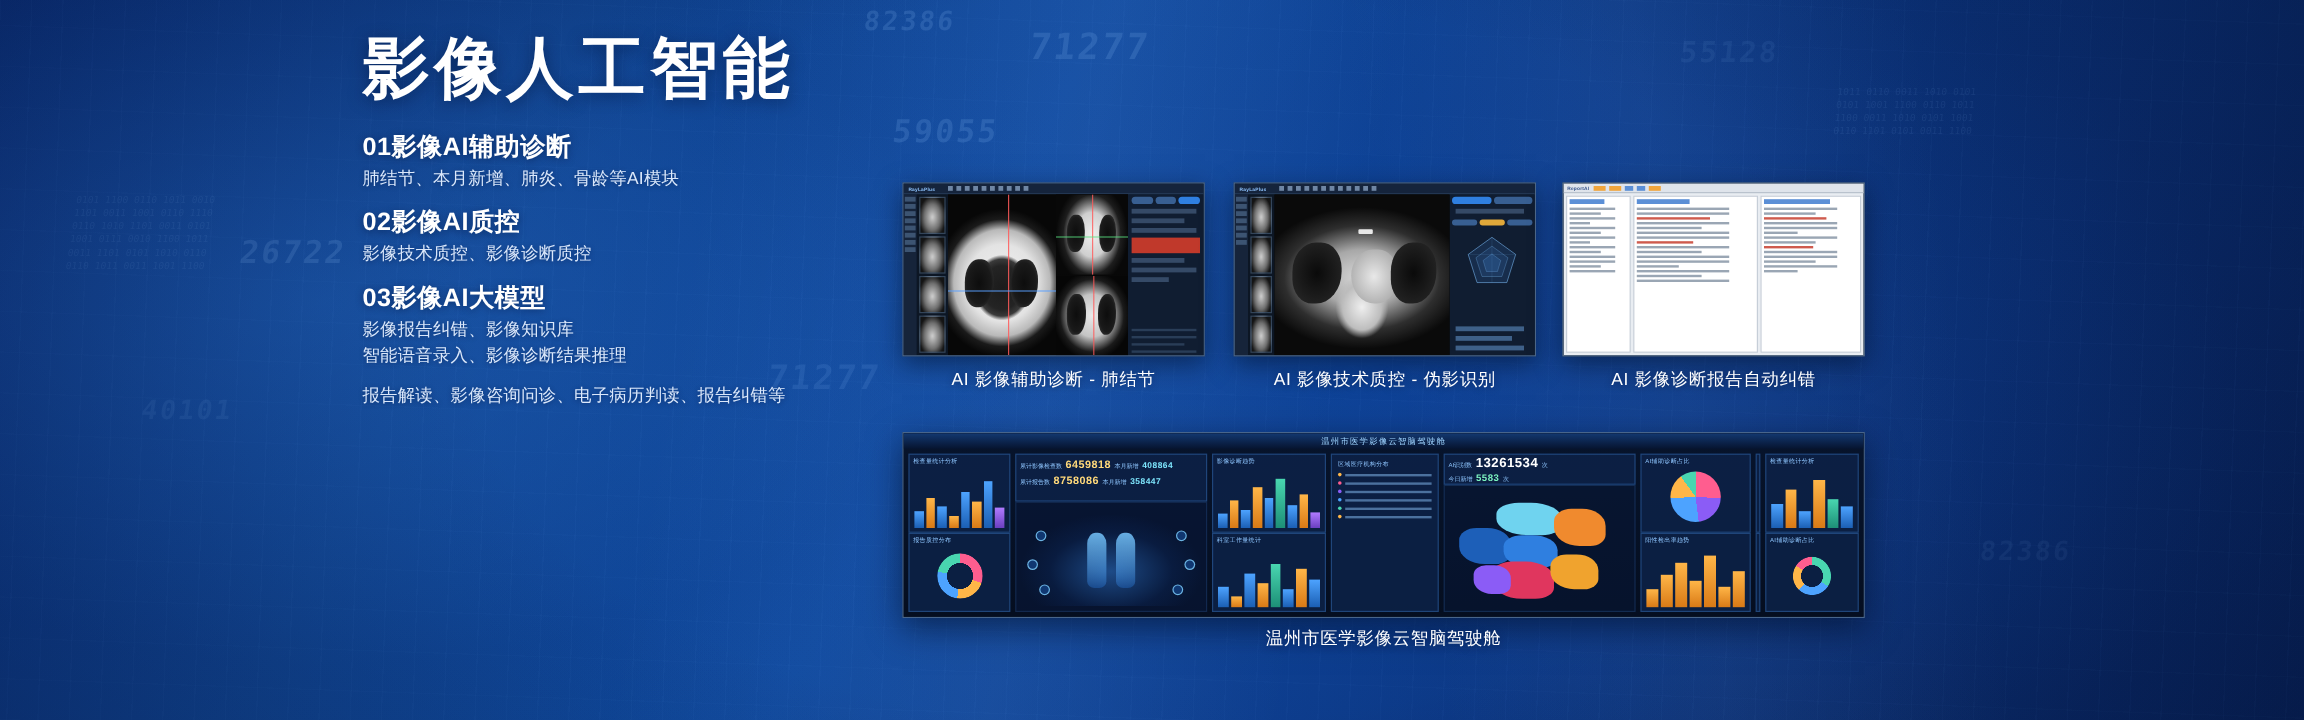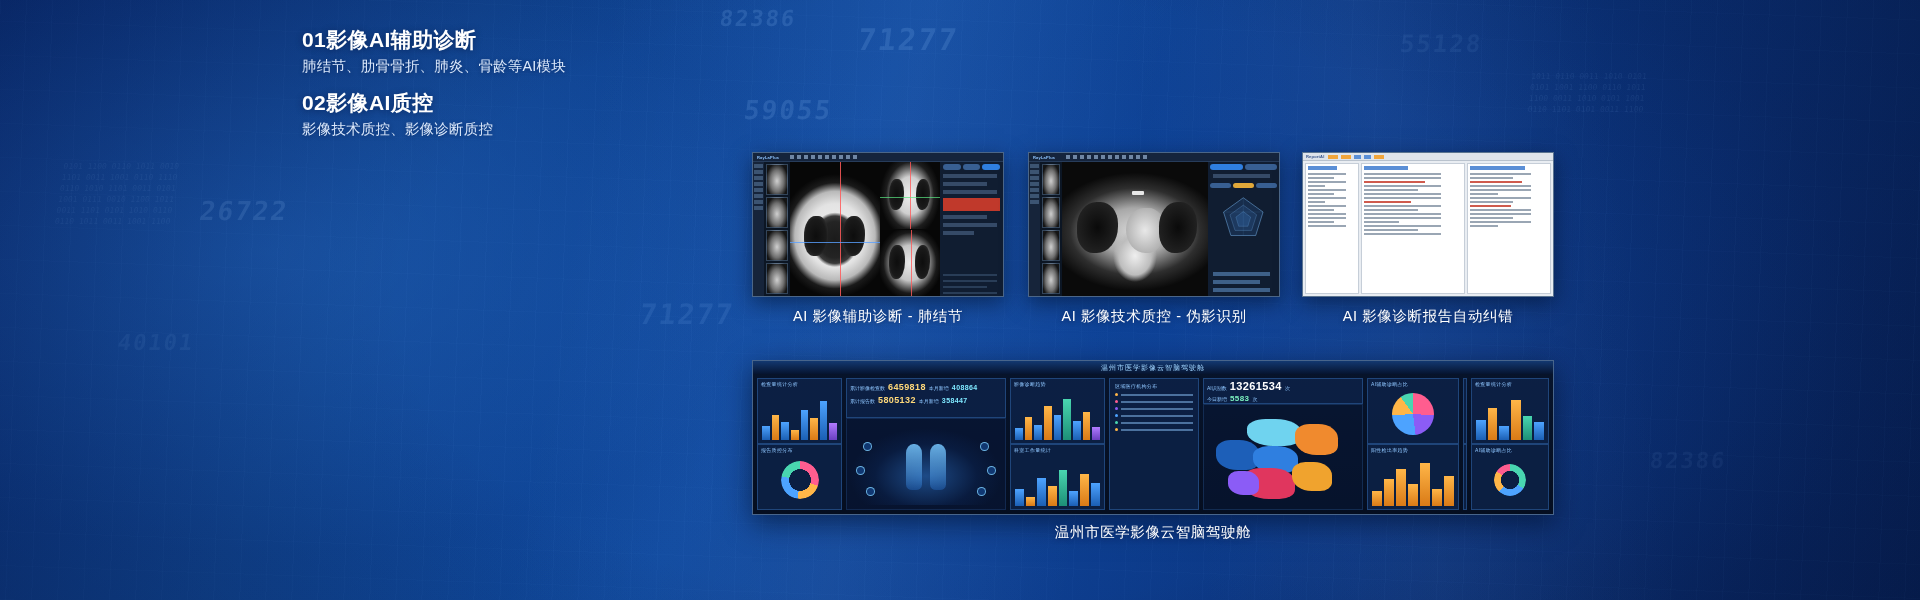--- a/index.html
+++ b/index.html
@@ -270,38 +270,49 @@
 0011 1101 0101 1010 0110
 0110 1011 0011 1001 1100</div>
   <div class="bg-code-col" style="left:1530px; top:60px; transform:skewX(-6deg);">
 1011 0110 0011 1010 0101
 0101 1001 1100 0110 1011
 1100 0011 1010 0101 1001
 0110 1101 0101 0011 1100</div>
   <div class="bg-layer bg-vignette"></div>
 
   <div id="left-col">
+    <h1 id="headline">影像人工智能</h1>
 
     <div class="feature">
       <div class="feature-title">01影像AI辅助诊断</div>
       <div class="feature-desc">
-        <span class="line">肺结节、肋骨骨折、肺炎、骨龄等AI模块</span>
+        <span class="line">肺结节、本月新增、肺炎、骨龄等AI模块</span>
       </div>
     </div>
 
     <div class="feature">
       <div class="feature-title">02影像AI质控</div>
       <div class="feature-desc">
         <span class="line">影像技术质控、影像诊断质控</span>
       </div>
     </div>
 
-
-
     <div class="feature">
+      <div class="feature-title">03影像AI大模型</div>
+      <div class="feature-desc">
+        <span class="line">影像报告纠错、影像知识库</span>
+        <span class="line">智能语音录入、影像诊断结果推理</span>
+      </div>
+    </div>
+
+
+    <div class="feature">
+      <div class="feature-desc">
+        <span class="line">报告解读、影像咨询问诊、电子病历判读、报告纠错等</span>
+      </div>
     </div>
   </div>
 
   <div class="shot" style="left:752px; top:152px; width:252px; height:145px;">
     <div class="app">
       <div class="app-bar">
         <span class="logo-dot">RayLaPlus</span>
         <span class="bar-icons">
           <i></i>
             <i></i>
@@ -554,21 +565,21 @@
         <div class="db-col" style="flex:0 0 160px;">
           <div class="db-card" style="flex:0 0 40px; padding:3px;">
             <div style="display:flex; align-items:baseline; gap:3px; margin-bottom:3px;">
               <span class="stat-label">累计影像检查数</span>
               <span class="stat-num" style="color:#ffd97a;">6459818</span>
               <span class="stat-label">本月新增</span>
               <span class="stat-num" style="color:#7fe8ff; font-size:7px;">408864</span>
             </div>
             <div style="display:flex; align-items:baseline; gap:3px;">
               <span class="stat-label">累计报告数</span>
-              <span class="stat-num" style="color:#ffd97a;">5805132</span>
+              <span class="stat-num" style="color:#ffd97a;">8758086</span>
               <span class="stat-label">本月新增</span>
               <span class="stat-num" style="color:#7fe8ff; font-size:7px;">358447</span>
             </div>
           </div>
           <div class="db-card" style="flex:1; border-color:rgba(70,140,225,0.18); background:rgba(8,24,56,0.6);">
             <div class="human-viz">
               <div class="body-sil"></div>
               <div class="body-sil"></div>
             </div>
             <div class="ring-ico" style="left:10%; top:26%"></div>

